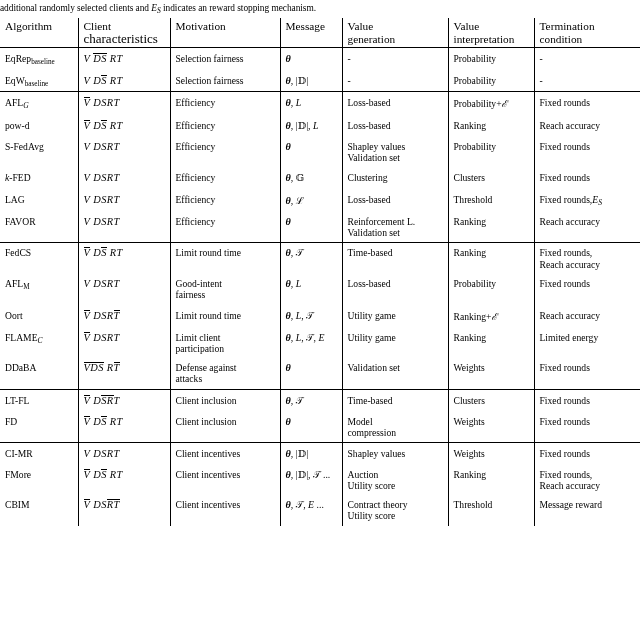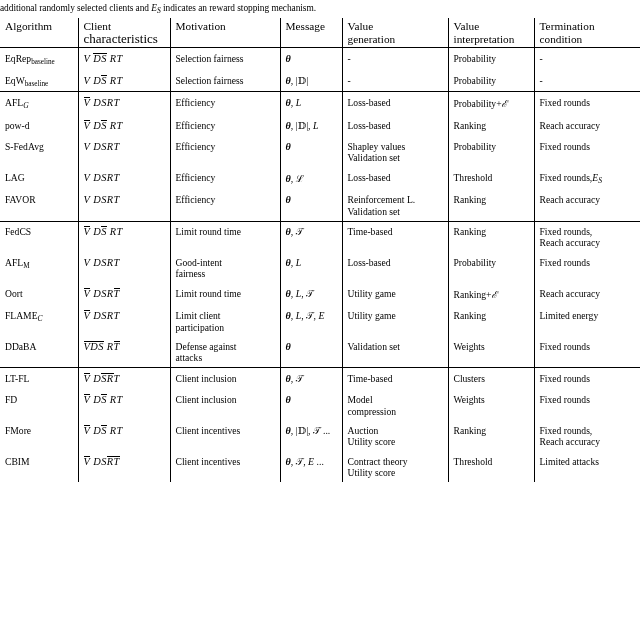--- a/index.html
+++ b/index.html
@@ -235,20 +235,35 @@
         <td style="padding-top: 4px; padding-bottom: 4px;">
           <span class="cellline">Shapley values</span>
           <span class="cellline">Validation set</span>
         </td>
         <td style="padding-top: 4px; padding-bottom: 4px;"><span class="nowrapc">Probability</span></td>
         <td style="padding-top: 4px; padding-bottom: 4px;">
           <span class="cellline">Fixed rounds</span>
         </td>
       </tr>
       <tr>
+        <td class="algo" style="padding-top: 5px; padding-bottom: 5px;"><span class="it">k</span>-FED</td>
+        <td style="padding-top: 5px; padding-bottom: 5px;"><span class="cc">V&nbsp;DSRT</span></td>
+        <td style="padding-top: 5px; padding-bottom: 5px;">
+          <span class="cellline">Efficiency</span>
+        </td>
+        <td style="padding-top: 5px; padding-bottom: 5px;"><span class="msg"><span class="bsym">θ</span>, 𝔾</span></td>
+        <td style="padding-top: 5px; padding-bottom: 5px;">
+          <span class="cellline">Clustering</span>
+        </td>
+        <td style="padding-top: 5px; padding-bottom: 5px;"><span class="nowrapc">Clusters</span></td>
+        <td style="padding-top: 5px; padding-bottom: 5px;">
+          <span class="cellline">Fixed rounds</span>
+        </td>
+      </tr>
+      <tr>
         <td class="algo" style="padding-top: 5px; padding-bottom: 5px; margin-top: 12px;">LAG</td>
         <td style="padding-top: 5px; padding-bottom: 5px;"><span class="cc">V&nbsp;DSRT</span></td>
         <td style="padding-top: 5px; padding-bottom: 5px;">
           <span class="cellline">Efficiency</span>
         </td>
         <td style="padding-top: 5px; padding-bottom: 5px;"><span class="msg"><span class="bsym">θ</span>, ℒ</span></td>
         <td style="padding-top: 5px; padding-bottom: 5px;">
           <span class="cellline">Loss-based</span>
         </td>
         <td style="padding-top: 5px; padding-bottom: 5px;"><span class="nowrapc">Threshold</span></td>
@@ -375,20 +390,35 @@
         <td style="padding-top: 4px; padding-bottom: 4px;"><span class="msg"><span class="bsym">θ</span></span></td>
         <td style="padding-top: 4px; padding-bottom: 4px;">
           <span class="cellline">Model</span>
           <span class="cellline">compression</span>
         </td>
         <td style="padding-top: 4px; padding-bottom: 4px;"><span class="nowrapc">Weights</span></td>
         <td style="padding-top: 4px; padding-bottom: 4px;">
           <span class="cellline">Fixed rounds</span>
         </td>
       </tr>
+      <tr class="grouptop">
+        <td class="algo" style="padding-top: 5px; padding-bottom: 5px;">CI-MR</td>
+        <td style="padding-top: 5px; padding-bottom: 5px;"><span class="cc">V&nbsp;DSRT</span></td>
+        <td style="padding-top: 5px; padding-bottom: 5px;">
+          <span class="cellline">Client incentives</span>
+        </td>
+        <td style="padding-top: 5px; padding-bottom: 5px;"><span class="msg"><span class="bsym">θ</span>, |𝔻|</span></td>
+        <td style="padding-top: 5px; padding-bottom: 5px;">
+          <span class="cellline">Shapley values</span>
+        </td>
+        <td style="padding-top: 5px; padding-bottom: 5px;"><span class="nowrapc">Weights</span></td>
+        <td style="padding-top: 5px; padding-bottom: 5px;">
+          <span class="cellline">Fixed rounds</span>
+        </td>
+      </tr>
       <tr>
         <td class="algo" style="padding-top: 4px; padding-bottom: 4px;">FMore</td>
         <td style="padding-top: 4px; padding-bottom: 4px;"><span class="cc"><span class="ovl">V</span>&nbsp;D<span class="ovl">S</span>&nbsp;RT</span></td>
         <td style="padding-top: 4px; padding-bottom: 4px;">
           <span class="cellline">Client incentives</span>
         </td>
         <td style="padding-top: 4px; padding-bottom: 4px;"><span class="msg"><span class="bsym">θ</span>, |𝔻|, 𝒯 ...</span></td>
         <td style="padding-top: 4px; padding-bottom: 4px;">
           <span class="cellline">Auction</span>
           <span class="cellline">Utility score</span>
@@ -405,17 +435,17 @@
         <td style="padding-top: 4px; padding-bottom: 4px;">
           <span class="cellline">Client incentives</span>
         </td>
         <td style="padding-top: 4px; padding-bottom: 4px;"><span class="msg"><span class="bsym">θ</span>, 𝒯, <span class="it">E</span> ...</span></td>
         <td style="padding-top: 4px; padding-bottom: 4px;">
           <span class="cellline">Contract theory</span>
           <span class="cellline">Utility score</span>
         </td>
         <td style="padding-top: 4px; padding-bottom: 4px;"><span class="nowrapc">Threshold</span></td>
         <td style="padding-top: 4px; padding-bottom: 4px;">
-          <span class="cellline">Limited attacks</span>
+          <span class="cellline">Message reward</span>
         </td>
       </tr>
     </tbody>
 </table>
 
 </body></html>

